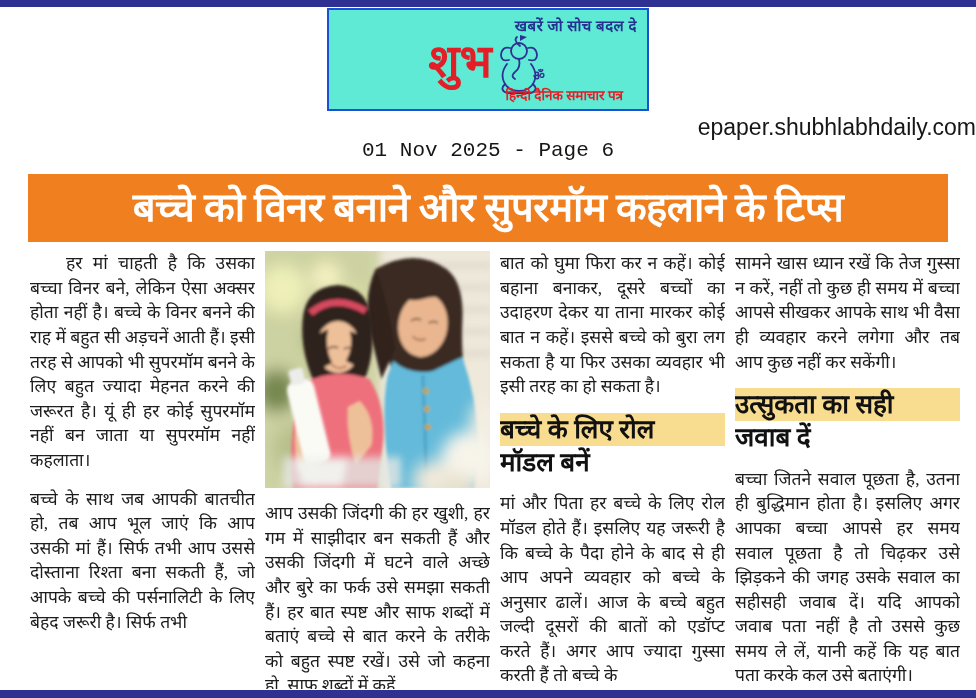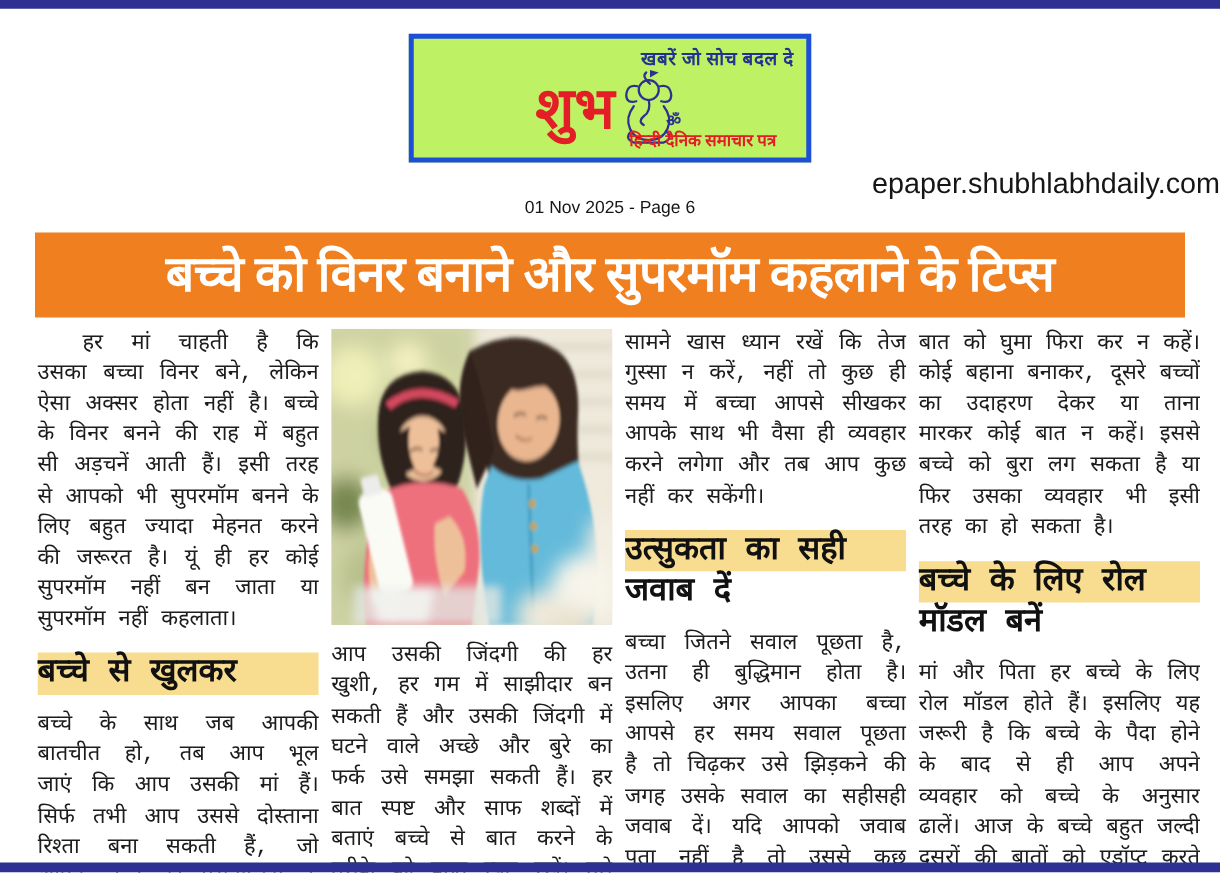--- a/index.html
+++ b/index.html
@@ -5,47 +5,47 @@
   * { margin:0; padding:0; box-sizing:border-box; }
   html,body { width:976px; height:698px; background:#fff; overflow:hidden;
               font-family:"Liberation Serif", serif; }
   .page { position:relative; width:976px; height:698px; background:#fff; }
 
   .edge-bar { width:100%; background:#2e3192; }
   .top-bar { height:7px; }
   .bottom-bar { position:absolute; left:0; bottom:0; height:8px; }
 
   
-  .masthead-box { position:relative; width:322px; height:103px; margin:20px auto 0;
-                  background:#bef264; border:4px solid #1d4ed8; }
+  .masthead-box { position:relative; width:322px; height:103px; margin:1px auto 0;
+                  background:#5eead4; border:2px solid #1d4ed8; }
   .tagline { position:absolute; top:5px; right:10px; color:#24338f; font-weight:bold;
              font-size:15px; letter-spacing:0.5px; }
   .title-row { position:absolute; top:24px; left:0; right:0; display:flex;
                align-items:center; justify-content:center; gap:2px; }
   .title-word { color:#e41e26; font-weight:800; font-size:46px; line-height:1.1;
-                font-family:Liberation Sans, sans-serif; }
+                font-family:Liberation Mono, monospace; }
   .ganesh-wrap { width:52px; height:62px; display:inline-block; margin:0 1px; }
   .subtitle { position:absolute; bottom:5px; right:24px; color:#e41e26; font-weight:bold;
               font-size:13.5px; }
 
   .site-url { margin-top:4px; text-align:right; font-size:23px; color:#161616;
               font-family:"Liberation Sans", sans-serif; line-height:1.05; }
-  .date-line { text-align:center; font-size:14px; color:#161616;
-               font-family:Liberation Sans, sans-serif; line-height:1.1; }
+  .date-line { text-align:center; font-size:21px; color:#161616;
+               font-family:Liberation Mono, monospace; line-height:1.1; }
 
   
   .headline-banner { margin:12px 28px 0 28px; height:68px; background:#f0801f;
                      display:flex; align-items:center; justify-content:center; }
   .headline-banner h1 { color:#ffffff; font-size:40px; font-weight:800; line-height:1.15;
                         white-space:nowrap; letter-spacing:-0.5px; }
 
   
   .columns { display:grid; grid-template-columns:repeat(4,1fr); gap:10px;
              margin:9px 16px 0 30px; height:438px; overflow:hidden; }
-  .col { overflow:hidden;font-family:Liberation Mono, monospace; }
+  .col { overflow:hidden; }
   .para { font-size:17.5px; line-height:24.6px; text-align:justify; color:#1c1c1c;
           text-rendering:optimizeLegibility; }
   .para.indent { text-indent:36px; }
   .subhead { font-weight:700; font-size:26px; line-height:1.28; color:#111;
              margin:14px 0 12px 0; }
   .subhead .hl { display:block; background:#f8dd90; }
   .photo-frame { width:100%; height:237px; margin-bottom:13px; overflow:hidden; }
   .photo-frame svg { display:block; width:100%; height:100%; }
 </style>
 </head>
@@ -83,21 +83,20 @@
 
   <div class="headline-banner">
     <h1>बच्चे को विनर बनाने और सुपरमॉम कहलाने के टिप्स</h1>
   </div>
 
   <div class="columns">
 
     <div class="col">
       <p class="para indent">हर मां चाहती है कि उसका बच्चा विनर बने, लेकिन ऐसा अक्सर होता नहीं है। बच्चे के विनर बनने की राह में बहुत सी अड़चनें आती हैं। इसी तरह से आपको भी सुपरमॉम बनने के लिए बहुत ज्यादा मेहनत करने की जरूरत है। यूं ही हर कोई सुपरमॉम नहीं बन जाता या सुपरमॉम नहीं कहलाता।</p>
       <h2 class="subhead">
-        <span class="hl">बच्चे से खुलकर</span>
       </h2>
       <p class="para">बच्चे के साथ जब आपकी बातचीत हो, तब आप भूल जाएं कि आप उसकी मां हैं। सिर्फ तभी आप उससे दोस्ताना रिश्ता बना सकती हैं, जो आपके बच्चे की पर्सनालिटी के लिए बेहद जरूरी है। सिर्फ तभी</p>
     </div>
 
     <div class="col">
       <div class="photo-frame">
         <svg viewBox="0 0 228 237" preserveAspectRatio="none" xmlns="http://www.w3.org/2000/svg">
           <defs>
             <filter id="b8" x="-40%" y="-40%" width="180%" height="180%">
                 <feGaussianBlur stdDeviation="8"></feGaussianBlur>
@@ -169,33 +168,33 @@
             <circle cx="170" cy="230" r="20" fill="#efe9da"></circle>
             <circle cx="226" cy="168" r="18" fill="#f3eee2"></circle>
             <circle cx="196" cy="238" r="16" fill="#e8e0cd"></circle>
           </g>
         </svg>
       </div>
       <p class="para">आप उसकी जिंदगी की हर खुशी, हर गम में साझीदार बन सकती हैं और उसकी जिंदगी में घटने वाले अच्छे और बुरे का फर्क उसे समझा सकती हैं। हर बात स्पष्ट और साफ शब्दों में बताएं बच्चे से बात करने के तरीके को बहुत स्पष्ट रखें। उसे जो कहना हो, साफ शब्दों में कहें,</p>
     </div>
 
     <div class="col">
+      <p class="para">बात को घुमा फिरा कर न कहें। कोई बहाना बनाकर, दूसरे बच्चों का उदाहरण देकर या ताना मारकर कोई बात न कहें। इससे बच्चे को बुरा लग सकता है या फिर उसका व्यवहार भी इसी तरह का हो सकता है।</p>
+      <h2 class="subhead">
+        <span class="hl">बच्चे के लिए रोल</span>
+        <span>मॉडल बनें</span>
+      </h2>
+      <p class="para">मां और पिता हर बच्चे के लिए रोल मॉडल होते हैं। इसलिए यह जरूरी है कि बच्चे के पैदा होने के बाद से ही आप अपने व्यवहार को बच्चे के अनुसार ढालें। आज के बच्चे बहुत जल्दी दूसरों की बातों को एडॉप्ट करते हैं। अगर आप ज्यादा गुस्सा करती हैं तो बच्चे के</p>
+    </div>
+
+    <div class="col">
       <p class="para">सामने खास ध्यान रखें कि तेज गुस्सा न करें, नहीं तो कुछ ही समय में बच्चा आपसे सीखकर आपके साथ भी वैसा ही व्यवहार करने लगेगा और तब आप कुछ नहीं कर सकेंगी।</p>
       <h2 class="subhead">
         <span class="hl">उत्सुकता का सही</span>
         <span>जवाब दें</span>
       </h2>
       <p class="para">बच्चा जितने सवाल पूछता है, उतना ही बुद्धिमान होता है। इसलिए अगर आपका बच्चा आपसे हर समय सवाल पूछता है तो चिढ़कर उसे झिड़कने की जगह उसके सवाल का सहीसही जवाब दें। यदि आपको जवाब पता नहीं है तो उससे कुछ समय ले लें, यानी कहें कि यह बात पता करके कल उसे बताएंगी।</p>
     </div>
 
-    <div class="col">
-      <p class="para">बात को घुमा फिरा कर न कहें। कोई बहाना बनाकर, दूसरे बच्चों का उदाहरण देकर या ताना मारकर कोई बात न कहें। इससे बच्चे को बुरा लग सकता है या फिर उसका व्यवहार भी इसी तरह का हो सकता है।</p>
-      <h2 class="subhead">
-        <span class="hl">बच्चे के लिए रोल</span>
-        <span>मॉडल बनें</span>
-      </h2>
-      <p class="para">मां और पिता हर बच्चे के लिए रोल मॉडल होते हैं। इसलिए यह जरूरी है कि बच्चे के पैदा होने के बाद से ही आप अपने व्यवहार को बच्चे के अनुसार ढालें। आज के बच्चे बहुत जल्दी दूसरों की बातों को एडॉप्ट करते हैं। अगर आप ज्यादा गुस्सा करती हैं तो बच्चे के</p>
-    </div>
-
   </div>
 
   <div class="edge-bar bottom-bar"></div>
 </div>
 
 </body></html>

